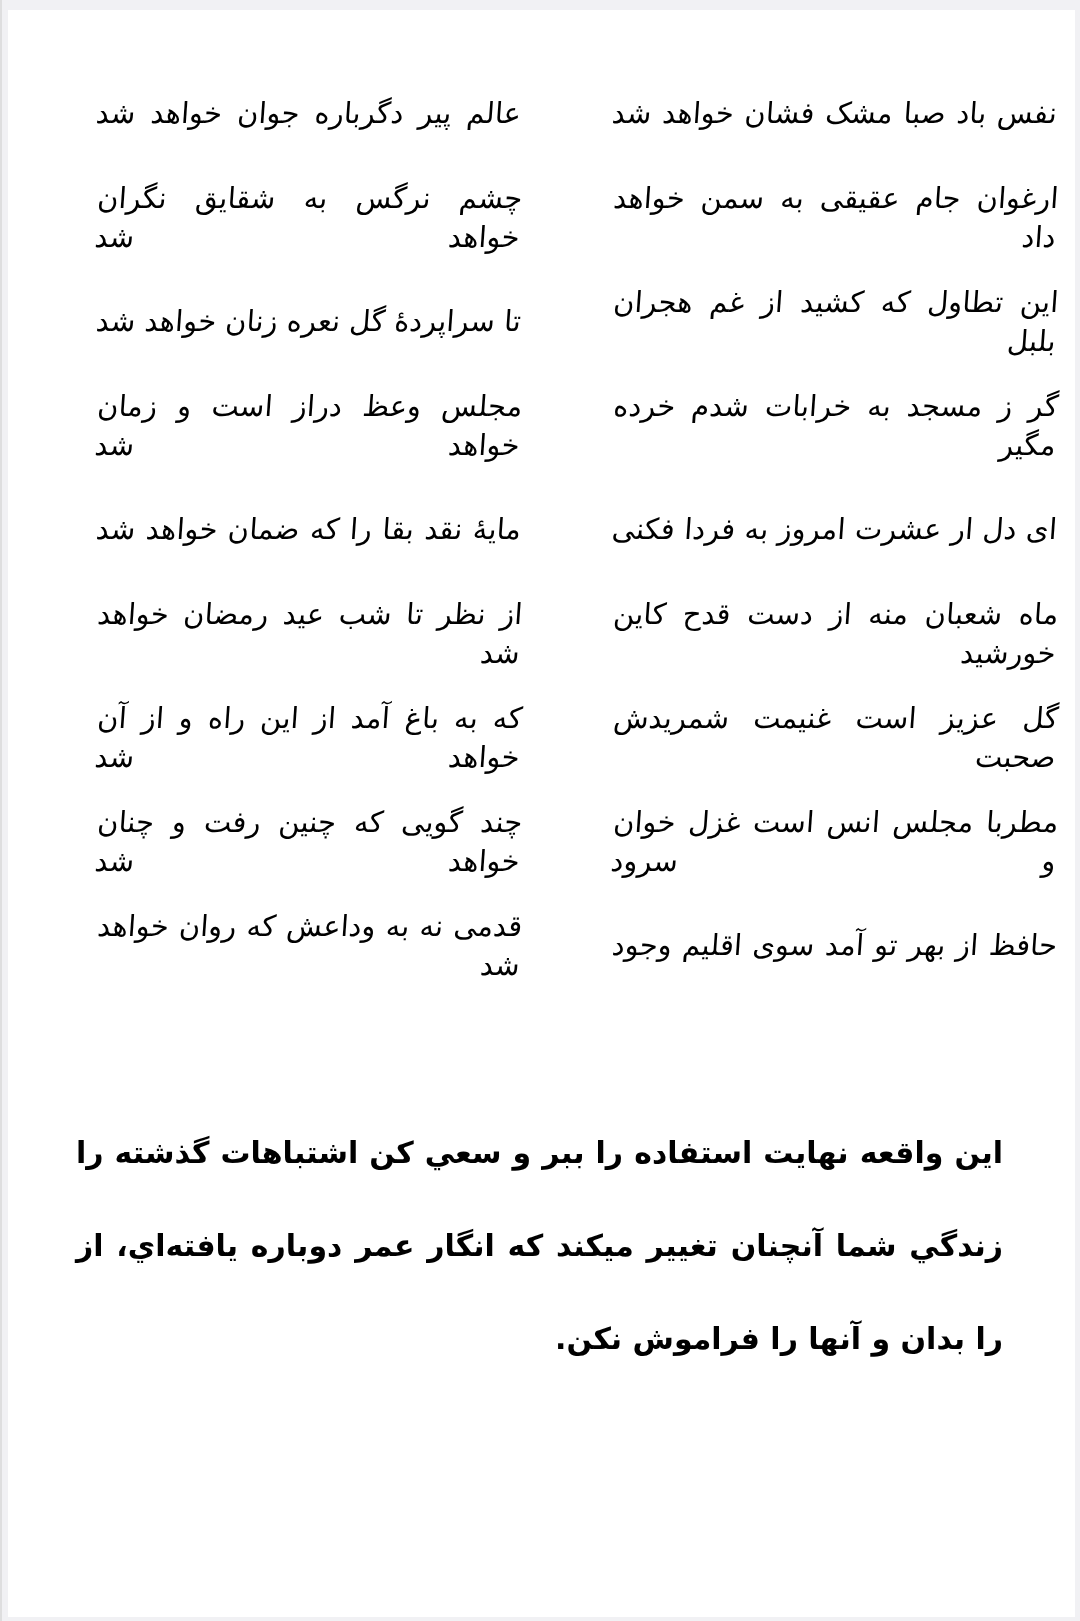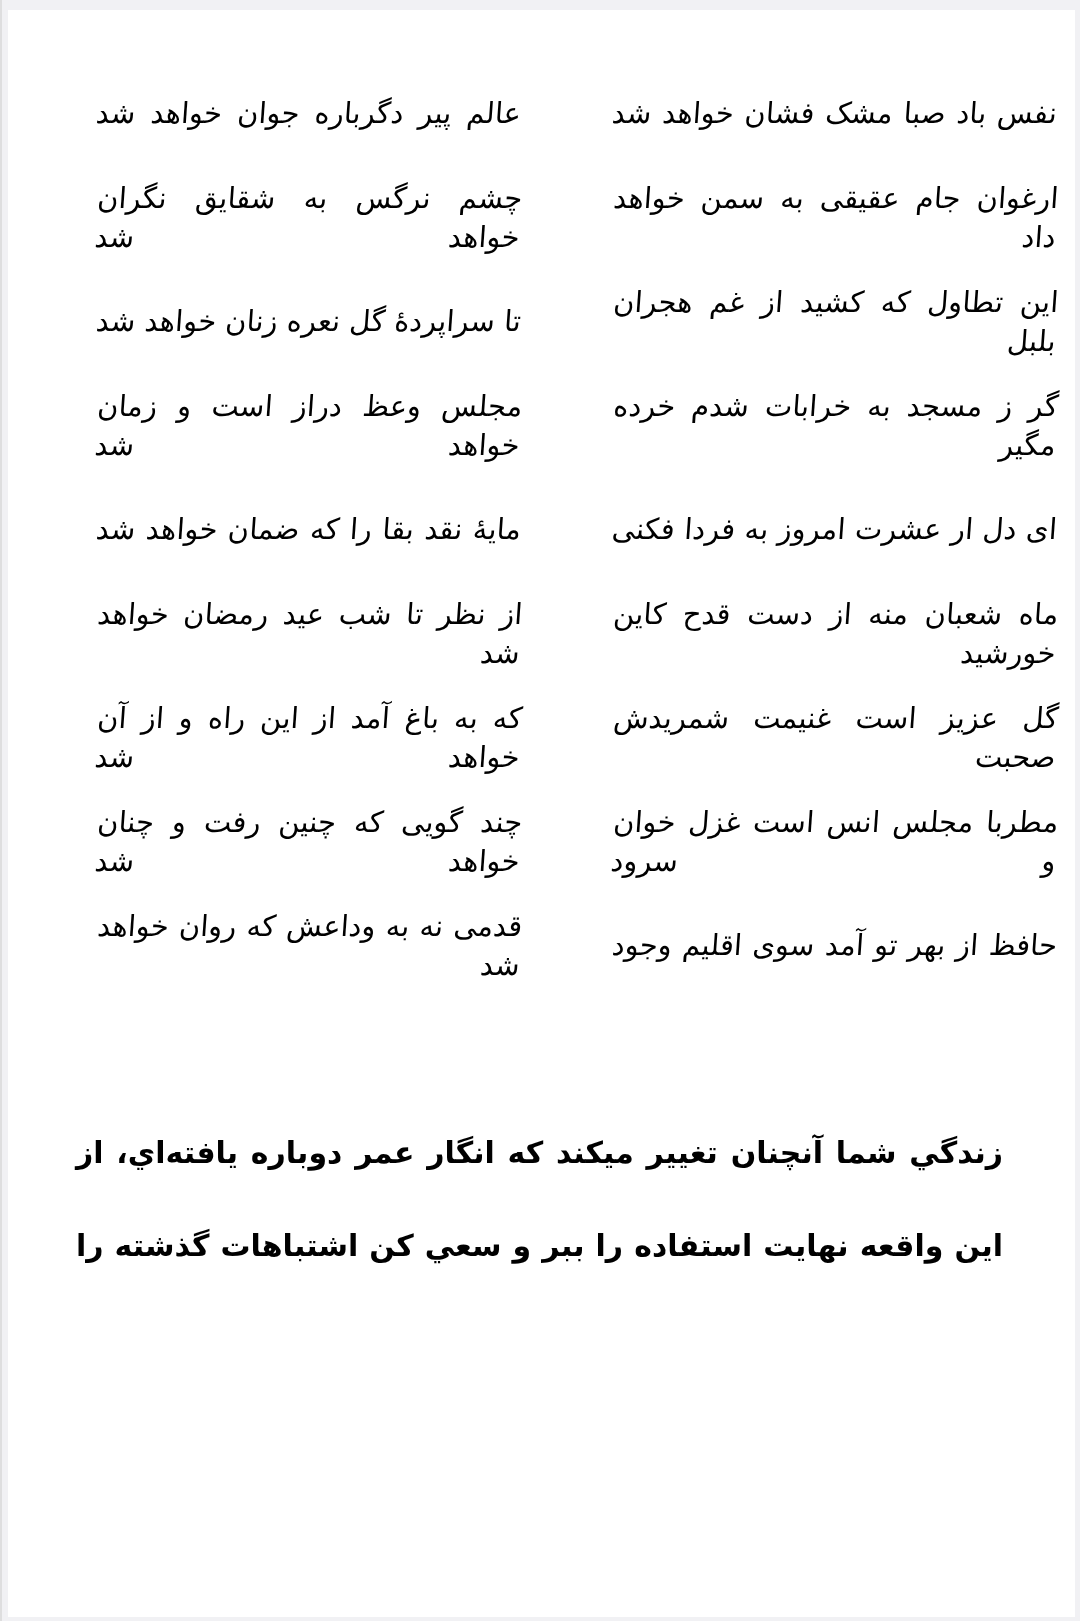--- a/index.html
+++ b/index.html
@@ -129,18 +129,19 @@
         <div class="hemi first">مطربا مجلس انس است غزل خوان و سرود</div>
         <div class="hemi second">چند گویی که چنین رفت و چنان خواهد شد</div>
       </div>
       <div class="couplet-row">
         <div class="hemi first">حافظ از بهر تو آمد سوی اقلیم وجود</div>
         <div class="hemi second">قدمی نه به وداعش که روان خواهد شد</div>
       </div>
     </section>
 
     <section class="prose">
+      <div class="prose-line fill">اين واقعه نهايت استفاده را ببر و سعي كن اشتباهات گذشته را</div>
       <div class="prose-line fill">زندگي شما آنچنان تغيير ميكند كه انگار عمر دوباره يافته‌اي، از</div>
-      <div class="prose-line fill">اين واقعه نهايت استفاده را ببر و سعي كن اشتباهات گذشته را</div>
+      <div class="prose-line last">را بدان و آنها را فراموش نكن.</div>
     </section>
 
   </div>
 </div>
 
 </body></html>

